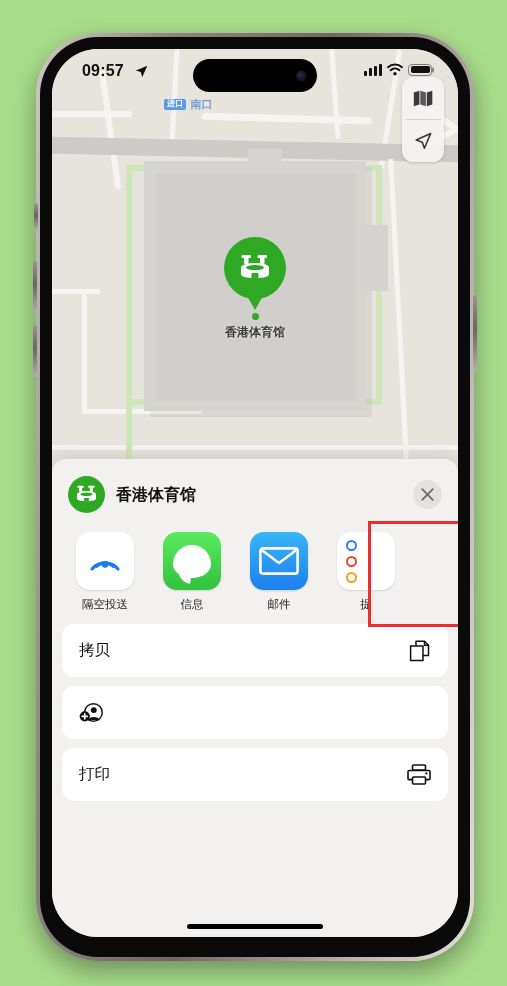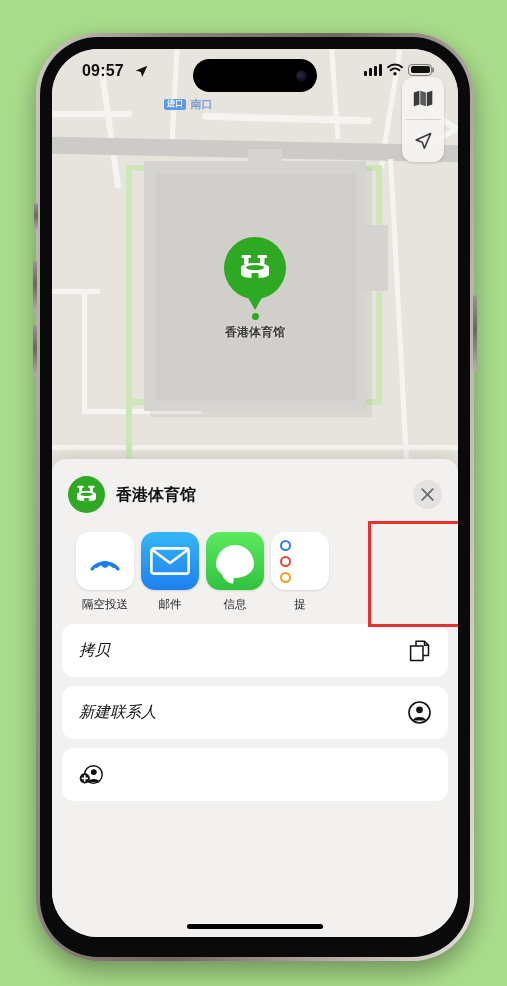--- a/index.html
+++ b/index.html
@@ -312,21 +312,21 @@
     align-items: center;
     justify-content: center;
     flex: 0 0 auto;
     margin-left: 8px;
   }
 
   
   #app-row {
     display: flex;
     align-items: flex-start;
-    gap: 3px;
+    gap: 25px;
     padding: 6px 0 12px 22px;
     position: relative;
   }
   .app-item {
     width: 62px;
     flex: 0 0 auto;
     display: flex;
     flex-direction: column;
     align-items: center;
   }
@@ -422,21 +422,20 @@
     width: 112px; height: 106px;
     border: 3px solid #e8312c;
     box-sizing: border-box;
     pointer-events: none;
     z-index: 5;
   }
 
   
   #action-list {
     padding: 0 10px;
-    font-style: italic;
   }
   .action-row {
     background: #ffffff;
     border-radius: 12px;
     margin-bottom: 9px;
     height: 53px;
     display: flex;
     align-items: center;
     padding: 0 17px;
     justify-content: space-between;
@@ -608,34 +607,34 @@
               <path d="M7 28 A17 17 0 0 1 33 28" fill="none" stroke="#1b7ef0" stroke-width="3.2" stroke-linecap="round"></path>
               <path d="M11.5 25.5 A12 12 0 0 1 28.5 25.5" fill="none" stroke="#1b7ef0" stroke-width="3" stroke-linecap="round"></path>
               <path d="M16 23 A7 7 0 0 1 24 23" fill="none" stroke="#1b7ef0" stroke-width="2.8" stroke-linecap="round"></path>
               <circle cx="20" cy="23.5" r="3.2" fill="#1b7ef0"></circle>
             </svg>
           </div>
           <div class="app-label">隔空投送</div>
         </div>
 
         <div class="app-item">
+          <div class="app-icon" id="icon-messages">
+            <div id="msg-bubble"></div>
+          </div>
+          <div class="app-label">信息</div>
+        </div>
+
+        <div class="app-item">
           <div class="app-icon" id="icon-mail">
             <svg width="40" height="28" viewBox="0 0 40 28">
               <rect x="1.4" y="1.4" width="37.2" height="25.2" rx="2.4" fill="none" stroke="#fff" stroke-width="2.6"></rect>
               <path d="M2.6 3 L20 16 L37.4 3" fill="none" stroke="#fff" stroke-width="2.6" stroke-linecap="round" stroke-linejoin="round"></path>
             </svg>
           </div>
           <div class="app-label">邮件</div>
-        </div>
-
-        <div class="app-item">
-          <div class="app-icon" id="icon-messages">
-            <div id="msg-bubble"></div>
-          </div>
-          <div class="app-label">信息</div>
         </div>
 
 
         <div class="app-item">
           <div class="app-icon" id="icon-reminders">
             <span class="rem-dot"></span>
             <span class="rem-dot red"></span>
             <span class="rem-dot orange"></span>
           </div>
           <div class="app-label">提</div>
@@ -650,43 +649,44 @@
           <span class="action-label">拷贝</span>
           <span class="action-icon">
             <svg width="21" height="22" viewBox="0 0 21 22">
               <path d="M7 1.2 L15.5 1.2 L19.5 5.2 L19.5 15.5 L7 15.5 Z" fill="none" stroke="#111" stroke-width="1.5" stroke-linejoin="round"></path>
               <path d="M15.5 1.2 L15.5 5.2 L19.5 5.2" fill="none" stroke="#111" stroke-width="1.5" stroke-linejoin="round"></path>
               <path d="M14 6 L14 20.6 L1.6 20.6 L1.6 6 Z" fill="#fff" stroke="#111" stroke-width="1.5" stroke-linejoin="round"></path>
             </svg>
           </span>
         </div>
 
-        <div class="action-row">
-          <span class="action-label">新建联系人</span>
-          <span class="action-icon">
-            <svg width="23" height="23" viewBox="0 0 23 23">
-              <circle cx="11.5" cy="11.5" r="10.5" fill="none" stroke="#111" stroke-width="1.6"></circle>
-              <circle cx="11.5" cy="8.8" r="3.4" fill="#111"></circle>
-              <path d="M4.6 19.6 A7.6 6 0 0 1 18.4 19.6 Z" fill="#111"></path>
-            </svg>
-          </span>
-        </div>
 
         <div class="action-row">
           <span class="action-icon">
             <svg width="25" height="22" viewBox="0 0 25 22">
               <circle cx="15" cy="10.5" r="9.2" fill="none" stroke="#111" stroke-width="1.5"></circle>
               <circle cx="15.4" cy="8" r="3.1" fill="#111"></circle>
               <path d="M9 18.5 A6.8 5.4 0 0 1 21.6 18.5 Z" fill="#111"></path>
               <circle cx="6" cy="14.5" r="5.3" fill="#111"></circle>
               <path d="M6 11.8 L6 17.2 M3.3 14.5 L8.7 14.5" stroke="#fff" stroke-width="1.7" stroke-linecap="round"></path>
             </svg>
           </span>
         </div>
 
 
+        <div class="action-row">
+          <span class="action-label">打印</span>
+          <span class="action-icon">
+            <svg width="24" height="21" viewBox="0 0 24 21">
+              <rect x="5.5" y="1" width="13" height="5" rx="1" fill="none" stroke="#111" stroke-width="1.6"></rect>
+              <path d="M2 6.5 L22 6.5 Q23 6.5 23 7.8 L23 14.5 Q23 15.6 22 15.6 L2 15.6 Q1 15.6 1 14.5 L1 7.8 Q1 6.5 2 6.5 Z" fill="none" stroke="#111" stroke-width="1.6"></path>
+              <rect x="5.5" y="13" width="13" height="7" rx="1" fill="#fff" stroke="#111" stroke-width="1.6"></rect>
+              <circle cx="19.4" cy="9.4" r="1.1" fill="#111"></circle>
+            </svg>
+          </span>
+        </div>
 
       </div>
     </div>
 
     <div id="home-indicator"></div>
   </div>
 </div>
 
 </body></html>

